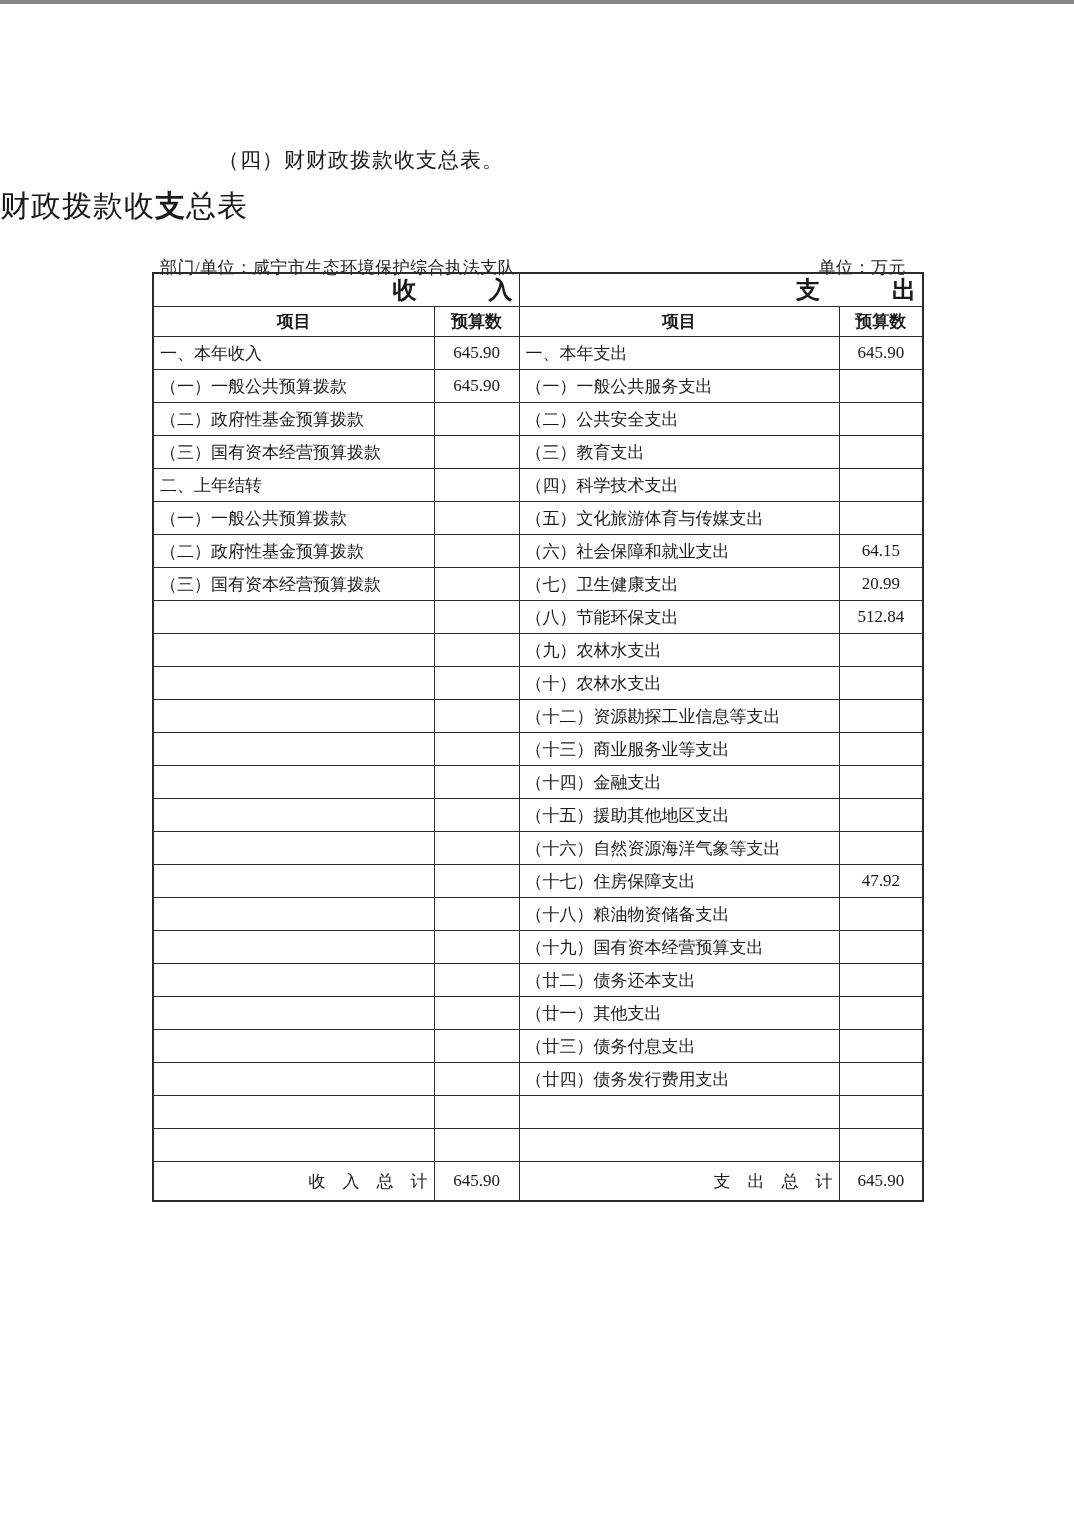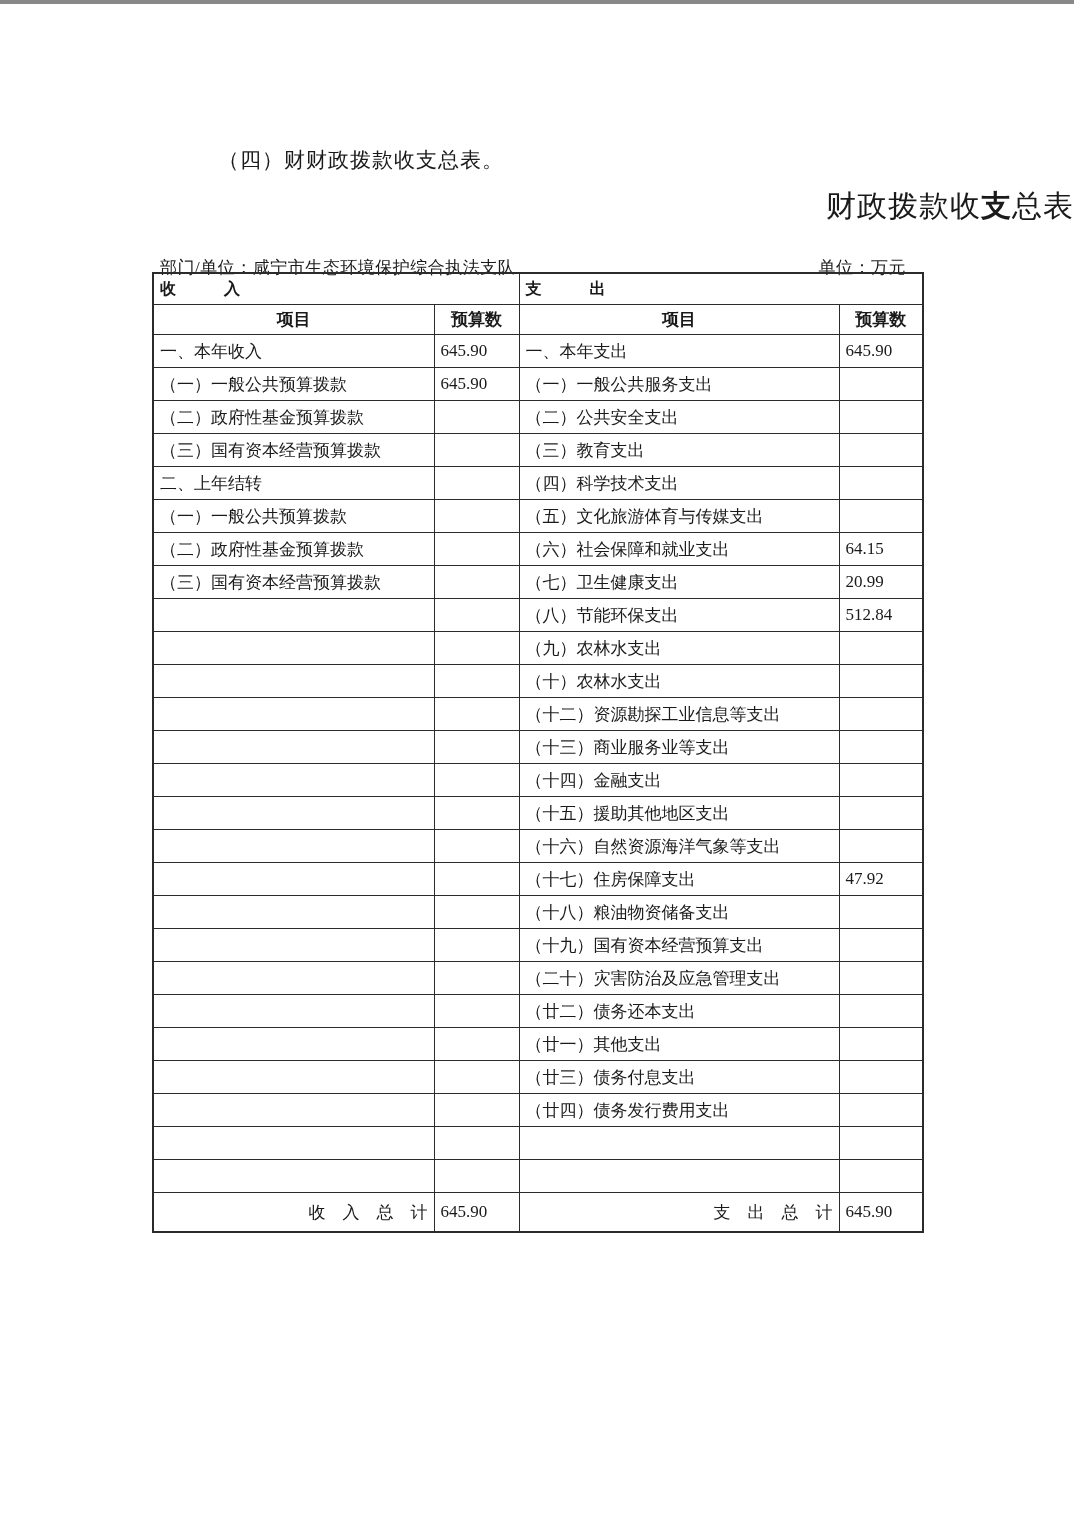--- a/index.html
+++ b/index.html
@@ -15,21 +15,21 @@
   .section-heading{
     position:absolute;
     left:218px;top:142px;
     font-size:21px;
     letter-spacing:1px;
     white-space:nowrap;
   }
   .doc-title{
     position:absolute;
     left:0;right:0;top:182px;
-    text-align:right;
+    text-align:left;
     font-size:30px;
     letter-spacing:1px;
     white-space:nowrap;
   }
   .doc-title .bold-char{font-weight:bold;}
   .meta-row{
     position:absolute;
     left:152px;top:252px;
     width:770px;
     display:flex;
@@ -50,33 +50,33 @@
   }
   table.budget td,table.budget th{
     border:1px solid #2b2b2b;
     padding:0 6px;
     overflow:hidden;
     white-space:nowrap;
     font-weight:normal;
   }
   tr.hdr-section th{
     height:30px;
-    text-align:left;
+    text-align:right;
     font-weight:bold;
-    font-size:16px;
+    font-size:24px;
   }
   tr.hdr-cols th{
     height:29px;
     text-align:center;
     font-weight:bold;
     font-size:17px;
   }
   tr.body-row td{height:32px;}
   td.item{text-align:left;padding-left:9px;}
-  td.value{text-align:left;padding-right:8px;font-size:17px;}
+  td.value{text-align:center;padding-right:8px;font-size:17px;}
   tr.total-row td{height:38px;}
   tr.total-row td.total-label{text-align:right;}
 </style>
 </head>
 <body>
 
 <div class="page">
 
   <div class="section-heading">（四）财财政拨款收支总表。</div>
 
@@ -217,26 +217,20 @@
   </tr>
         <tr class="body-row">
     <td class="item"></td>
     <td class="value"></td>
     <td class="item">（十九）国有资本经营预算支出</td>
     <td class="value"></td>
   </tr>
         <tr class="body-row">
     <td class="item"></td>
     <td class="value"></td>
-    <td class="item">（二十）灾害防治及应急管理支出</td>
-    <td class="value"></td>
-  </tr>
-        <tr class="body-row">
-    <td class="item"></td>
-    <td class="value"></td>
     <td class="item">（廿二）债务还本支出</td>
     <td class="value"></td>
   </tr>
         <tr class="body-row">
     <td class="item"></td>
     <td class="value"></td>
     <td class="item">（廿一）其他支出</td>
     <td class="value"></td>
   </tr>
         <tr class="body-row">

